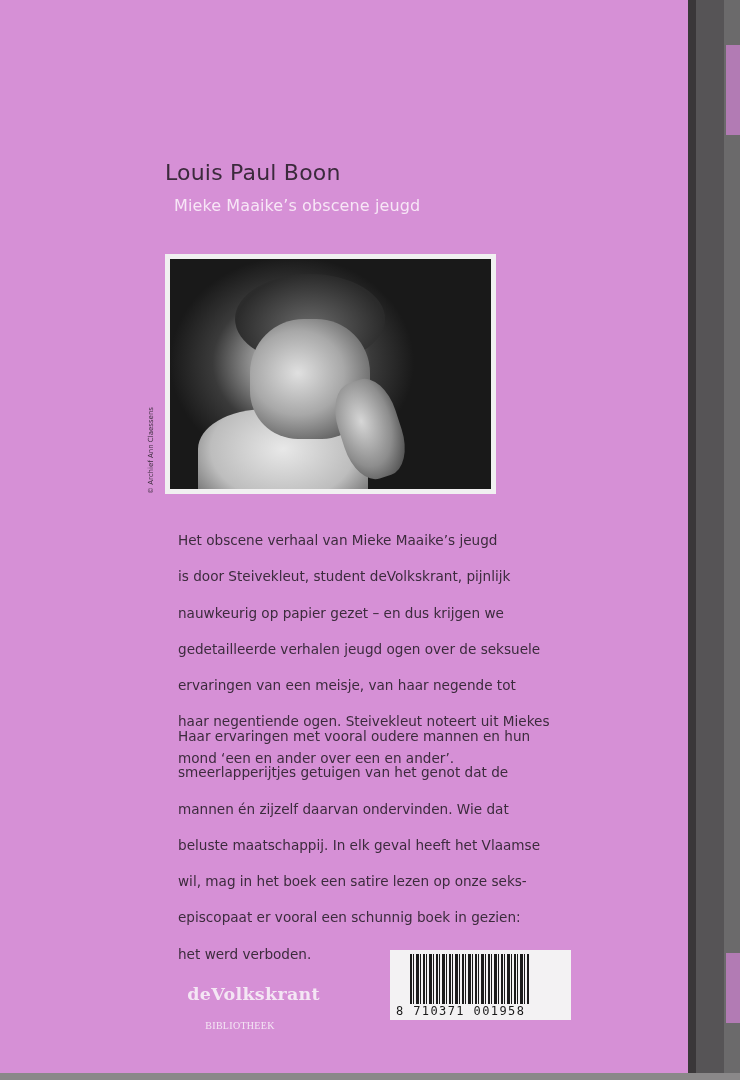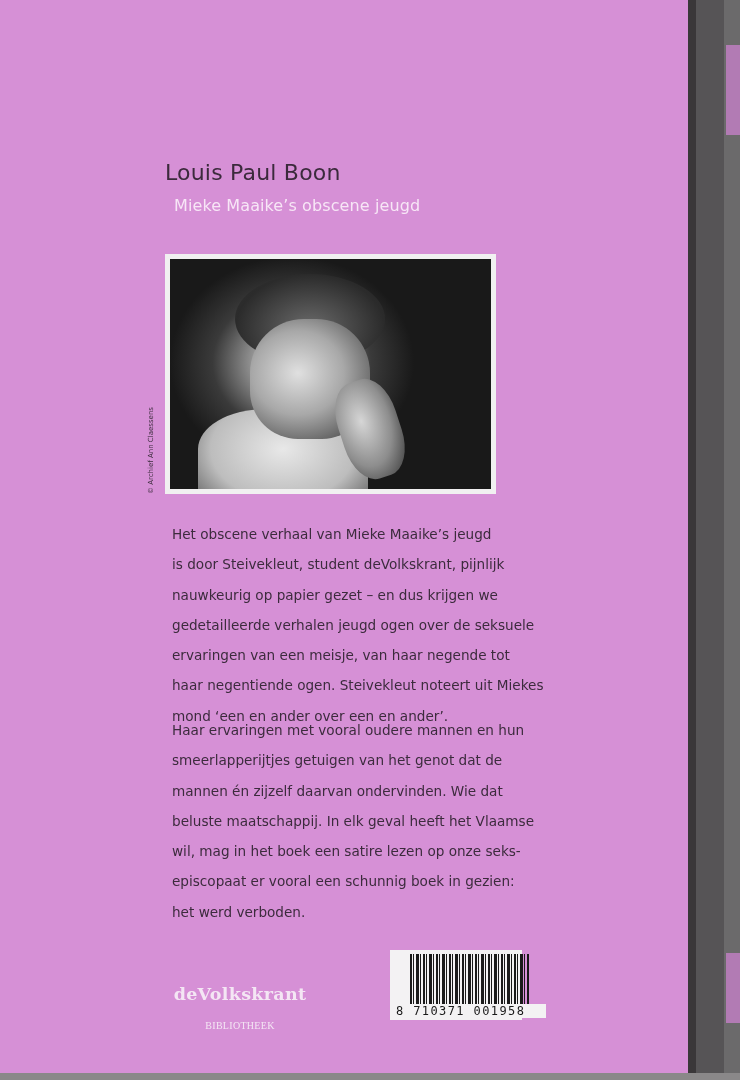--- a/index.html
+++ b/index.html
@@ -61,35 +61,35 @@
   .credit {
     position: absolute; left: 147px; top: 494px;
     font-size: 7px; color: #3d2d3e;
     transform-origin: left top; transform: rotate(-90deg);
     white-space: nowrap;
   }
   .para {
     position: absolute; left: 164px; width: 400px;
     font-size: 13.6px; line-height: 22.3px; color: #3c2b3d;
   }
-  .para p { margin: 8px; }
+  .para p { margin: 14px; }
   .para1 { top: 515px; }
   .para2 { top: 711px; }
 
   .logo { position: absolute; left: 160px; top: 984px; width: 160px; text-align: center; }
   .logo .name {
     font-family: "DejaVu Serif", serif; font-weight: bold;
-    font-size: 17.5px; color: #f4e6f4; letter-spacing: 0.3px;
+    font-size: 17.5px; color: #f4e6f4; letter-spacing: 0.3px; text-align: right;
   }
   .logo .sub {
     font-family: "Liberation Serif", serif;
     font-size: 10px; color: #f4e6f4; margin-top: 16px; letter-spacing: 0.3px;
   }
   .barcode {
-    position: absolute; left: 390px; top: 950px; width: 132px; height: 70px;
+    position: absolute; left: 390px; top: 950px; width: 181px; height: 70px;
     background: #f3f2f3;
   }
   .bars {
     position: absolute; left: 20px; top: 4px; width: 120px; height: 54px;
     background: repeating-linear-gradient(90deg,
       #1a1a1a 0 2px, transparent 2px 3px, #1a1a1a 3px 4px, transparent 4px 6px,
       #1a1a1a 6px 9px, transparent 9px 10px, #1a1a1a 10px 11px, transparent 11px 13px);
   }
   .digits {
     position: absolute; left: 6px; top: 54px; width: 150px;

